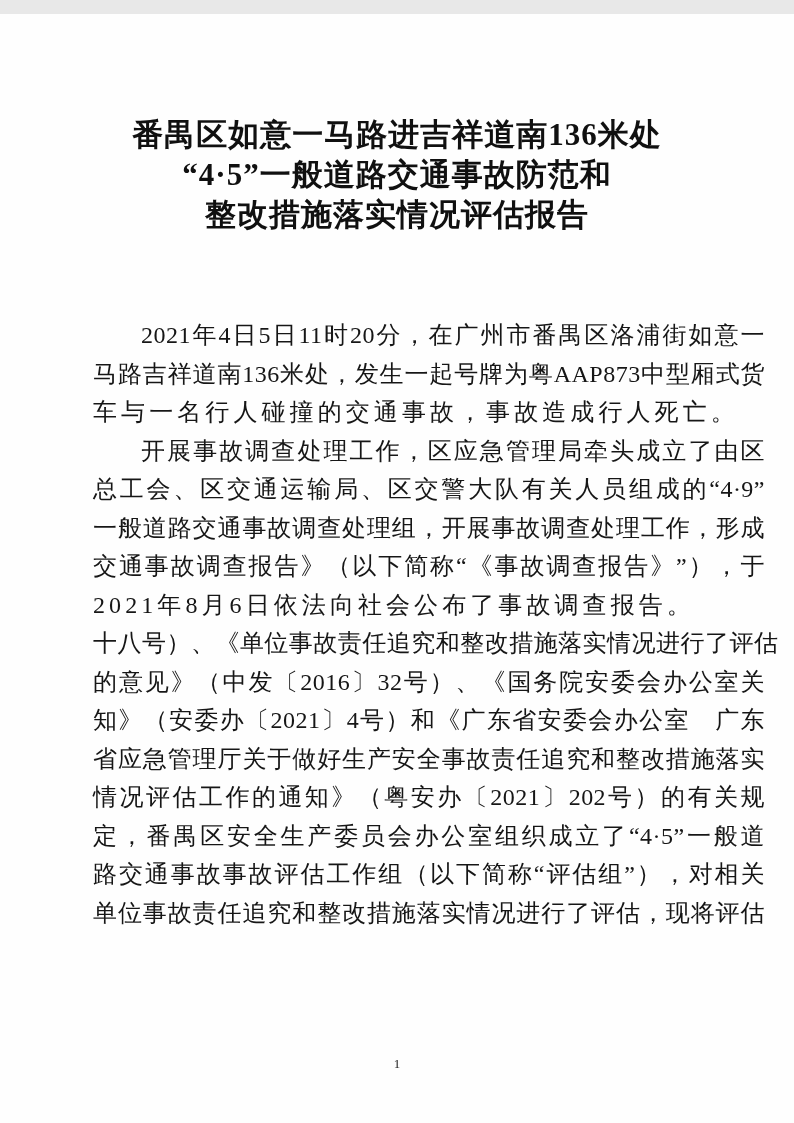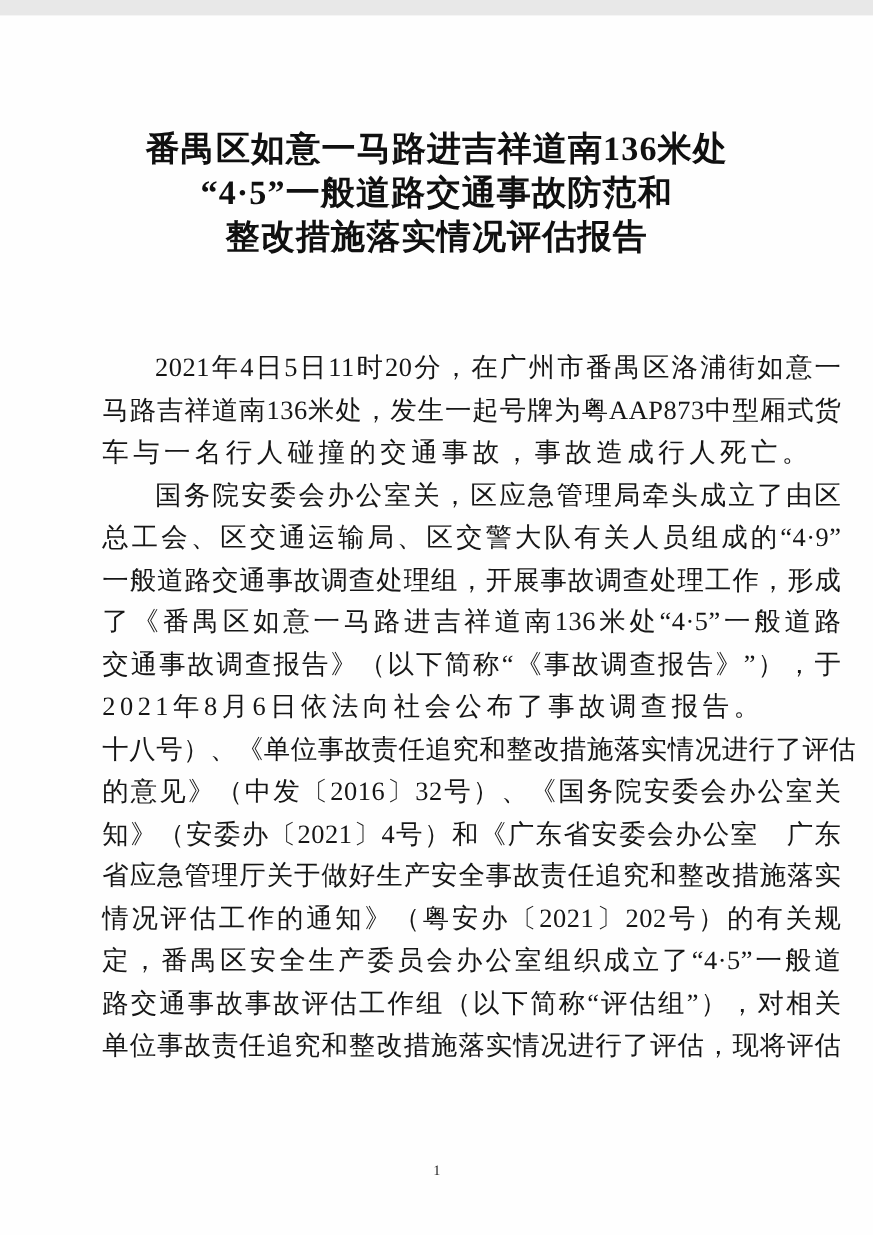--- a/index.html
+++ b/index.html
@@ -74,24 +74,23 @@
 
   <div class="body-block">
 
     <div>
       <div class="bline indent">2021年4日5日11时20分，在广州市番禺区洛浦街如意一</div>
       <div class="bline">马路吉祥道南136米处，发生一起号牌为粤AAP873中型厢式货</div>
       <div class="bline short">车与一名行人碰撞的交通事故，事故造成行人死亡。</div>
     </div>
 
     <div>
-      <div class="bline indent">国务院安委会办公室关，区应急管理局牵头成立了由区</div>
+      <div class="bline indent">开展事故调查处理工作，区应急管理局牵头成立了由区</div>
       <div class="bline">总工会、区交通运输局、区交警大队有关人员组成的“4·9”</div>
       <div class="bline">一般道路交通事故调查处理组，开展事故调查处理工作，形成</div>
-      <div class="bline">了《番禺区如意一马路进吉祥道南136米处“4·5”一般道路</div>
       <div class="bline">交通事故调查报告》（以下简称“《事故调查报告》”），于</div>
       <div class="bline short">2021年8月6日依法向社会公布了事故调查报告。</div>
     </div>
 
     <div>
       <div class="bline">十八号）、《单位事故责任追究和整改措施落实情况进行了评估</div>
       <div class="bline">的意见》（中发〔2016〕32号）、《国务院安委会办公室关</div>
       <div class="bline">知》（安委办〔2021〕4号）和《广东省安委会办公室　广东</div>
       <div class="bline">省应急管理厅关于做好生产安全事故责任追究和整改措施落实</div>
       <div class="bline">情况评估工作的通知》（粤安办〔2021〕202号）的有关规</div>

